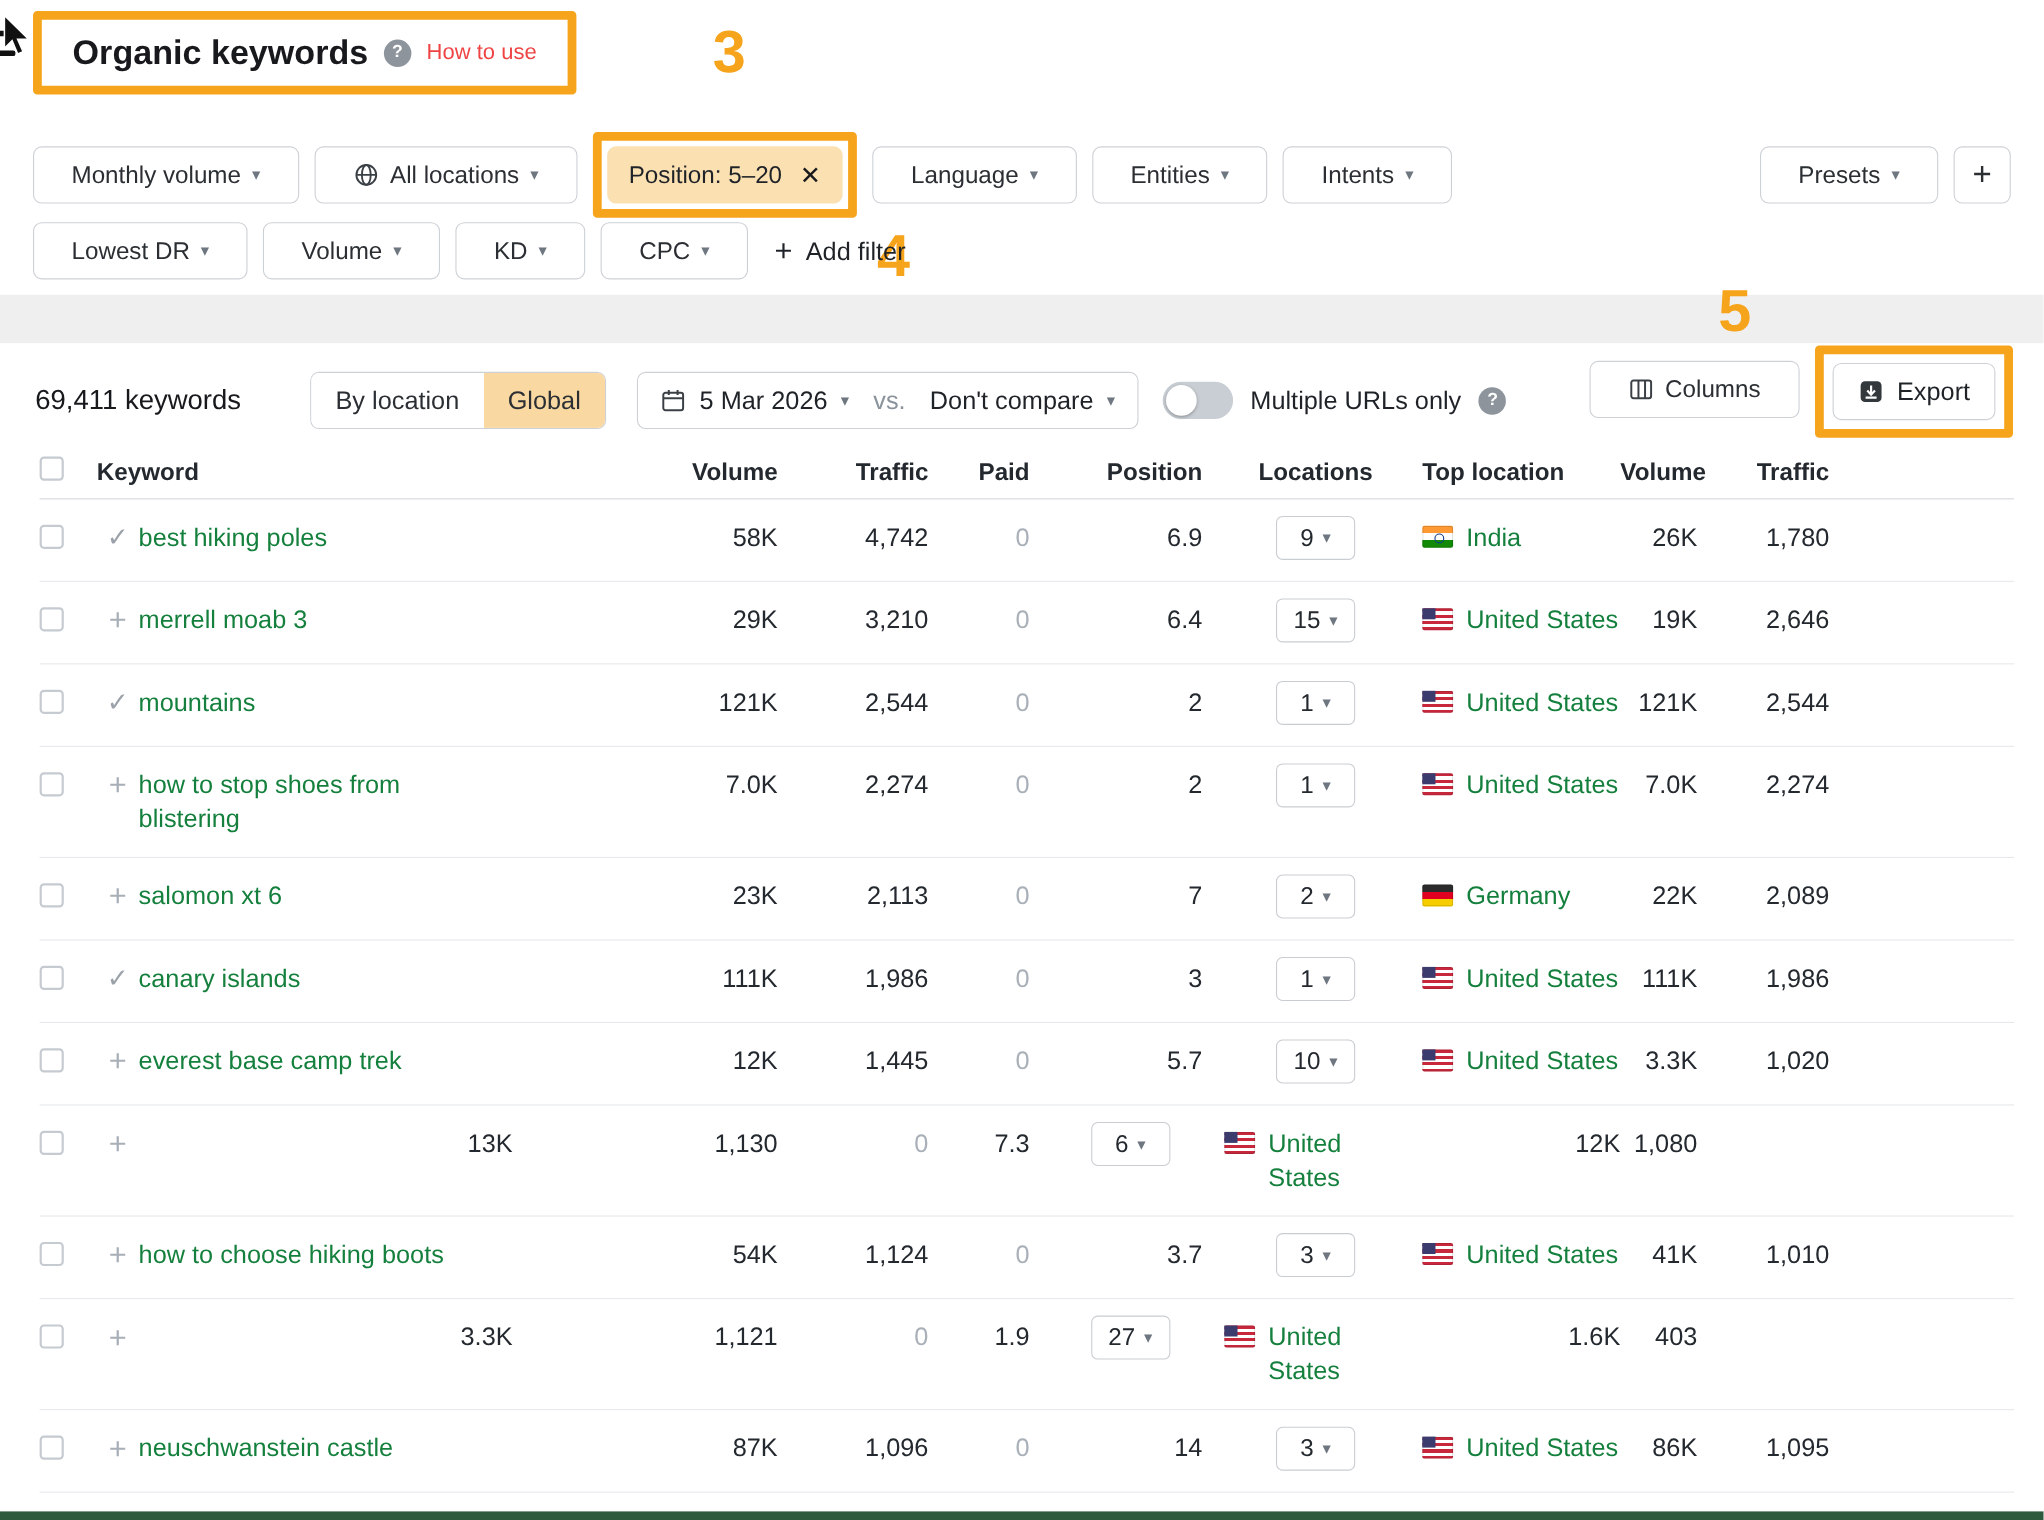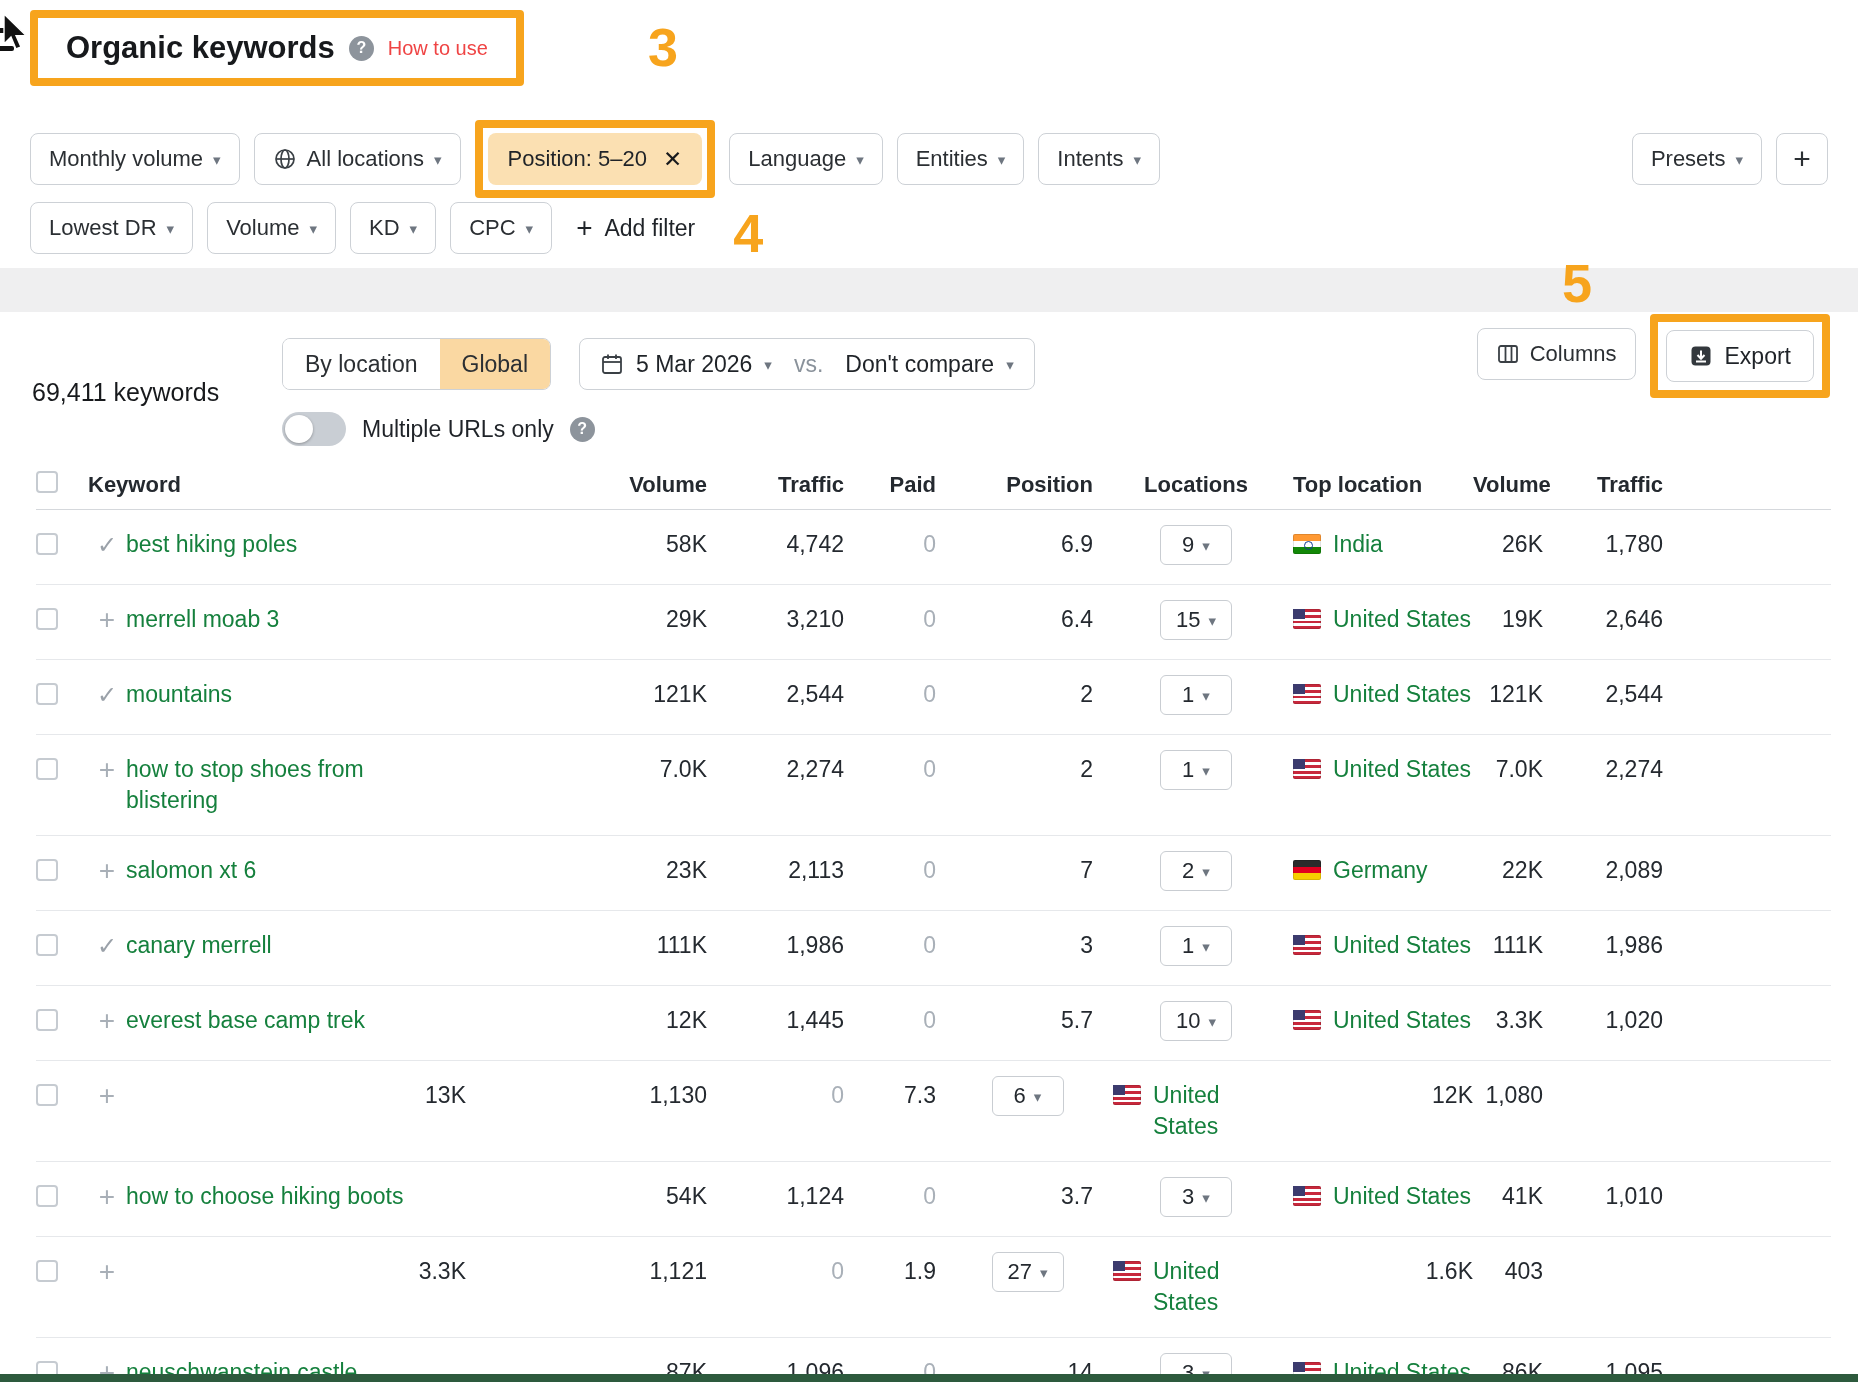--- a/index.html
+++ b/index.html
@@ -22,39 +22,39 @@
   .page-title { font-size:31px; font-weight:bold; color:#17191c; white-space:nowrap; }
   .help-circle { display:inline-flex; align-items:center; justify-content:center; width:25px; height:25px; border-radius:50%; background:#8D949C; color:#fff; font-size:16px; font-weight:bold; flex:none; }
   .help-text { font-size:20px; color:#ef4444; white-space:nowrap;text-align:right; }
   .annot-3 { position:absolute; left:648px; top:20px; }
 
   
   .filters { padding:0 30px; }
   .filter-row { display:flex; align-items:center; gap:14px; }
   .filter-row1 { margin-top:8px; min-height:72px; }
   .filter-row2 { margin-top:2px; min-height:56px; position:relative; }
-  .fbtn { display:inline-flex; align-items:center; gap:10px; height:52px; padding:0 18px; border:1px solid #CDD1D6; border-radius:8px; background:#fff; font-size:22px; color:#2B2F33; cursor:pointer; white-space:nowrap; font-family:inherit; }
+  .fbtn { display:inline-flex; align-items:center; gap:10px; height:52px; padding:0 34px; border:1px solid #CDD1D6; border-radius:8px; background:#fff; font-size:22px; color:#2B2F33; cursor:pointer; white-space:nowrap; font-family:inherit; }
   .chev { font-size:15px; color:#6E7680; line-height:1; }
   .pos-wrap { position:relative; }
   .pos-box { display:inline-flex; padding:5px; background:#fff; }
   .pos-chip { display:inline-flex; align-items:center; gap:16px; height:52px; padding:0 20px; border-radius:8px; background:#FBE0B2; font-size:22px; color:#1F2328; border:none; cursor:pointer; font-family:inherit; }
   .x-icon { font-size:23px; font-weight:bold; color:#17191c; line-height:1; cursor:pointer; }
   .annot-4 { position:absolute; right:-48px; bottom:-62px; }
   .spacer { flex:1; }
   .plus-btn { width:52px; justify-content:center; padding:0; font-size:30px; font-weight:300; gap:0; }
   .add-filter-btn { display:inline-flex; align-items:center; gap:12px; height:52px; padding:0 10px; border:none; background:transparent; font-size:23px; color:#1F2328; cursor:pointer; font-family:inherit; }
   .add-filter-btn .plus-glyph { font-size:28px; font-weight:400; line-height:1; color:#1F2328; }
 
   
   .gray-band { margin-top:12px; height:44px; background:#EFEFF0; }
 
   
   .stats { position:relative; display:flex; align-items:stretch; padding:26px 30px 14px 32px; }
   .kw-count { width:250px; display:flex; align-items:center; font-size:25px; font-weight:normal; color:#17191c; }
-  .stats-mid { display:flex; flex-direction:column; gap:22px; }
+  .stats-mid { display:flex; flex-direction:row; gap:22px; }
   .stats-row-a { display:flex; align-items:center; gap:28px; }
   .segmented { display:inline-flex; border:1px solid #CDD1D6; border-radius:8px; overflow:hidden; height:52px; }
   .seg-btn { display:inline-flex; align-items:center; padding:0 22px; font-size:23px; border:none; background:#fff; color:#2B2F33; cursor:pointer; font-family:inherit; }
   .seg-btn.active { background:#FAD8A2; }
   .date-group { display:inline-flex; align-items:center; height:52px; border:1px solid #CDD1D6; border-radius:8px; padding:0 20px; gap:12px; background:#fff; }
   .date-part, .compare-part { display:inline-flex; align-items:center; gap:12px; font-size:23px; color:#1F2328; cursor:pointer; background:none; border:none; font-family:inherit; }
   .vs-label { font-size:23px; color:#8A929B; margin:0 10px; }
   .stats-row-b { display:flex; align-items:center; gap:16px; }
   .toggle { position:relative; width:64px; height:34px; border-radius:17px; background:#C9CED4; cursor:pointer; flex:none; }
   .toggle .knob { position:absolute; left:3px; top:3px; width:28px; height:28px; border-radius:50%; background:#fff; box-shadow:0 1px 3px rgba(0,0,0,.3); }
@@ -374,21 +374,21 @@
       <a class="country-link">Germany</a>
     </div>
     <div class="cell num c-vol2">22K</div>
     <div class="cell num c-traf2">2,089</div>
     <div></div>
   </div>
 
   <div class="trow">
     <div class="cell"><span class="checkbox"></span></div>
     <div class="cell c-icon"><span class="row-icon is-check">✓</span></div>
-    <div class="cell c-keyword"><a class="kw-link">canary merrell</a></div>
+    <div class="cell c-keyword"><a class="kw-link">canary islands</a></div>
     <div class="cell num c-vol">111K</div>
     <div class="cell num c-traf">1,986</div>
     <div class="cell num muted c-paid">0</div>
     <div class="cell num c-pos">3</div>
     <div class="cell c-loc">
       <button class="loc-dd">
         <span class="loc-num">1</span>
         <span class="chev">▾</span>
       </button>
     </div>

